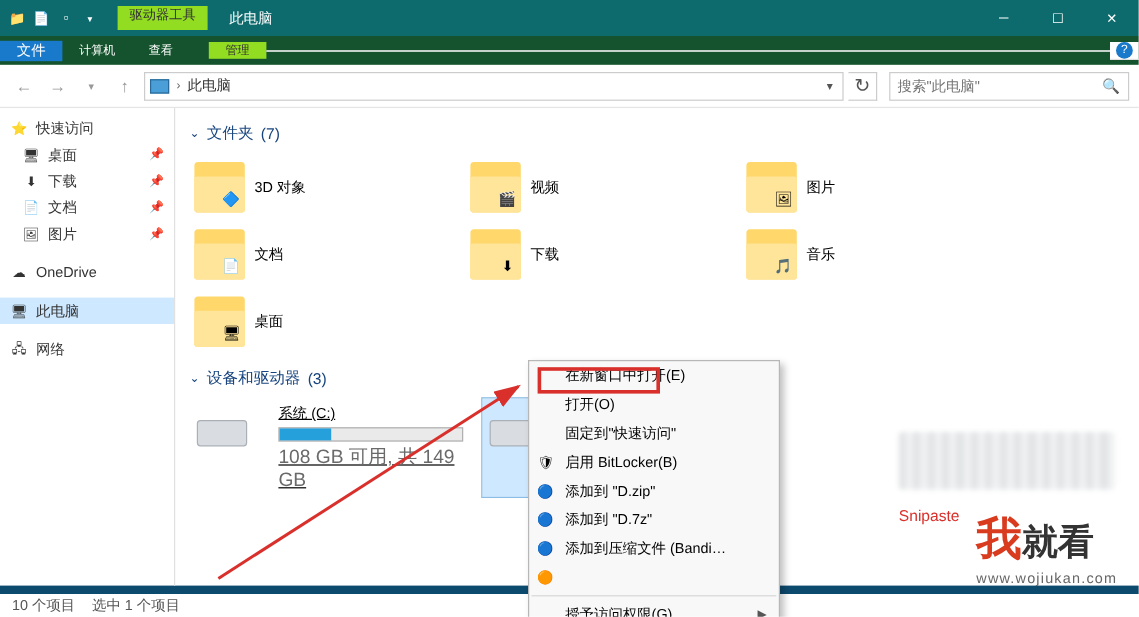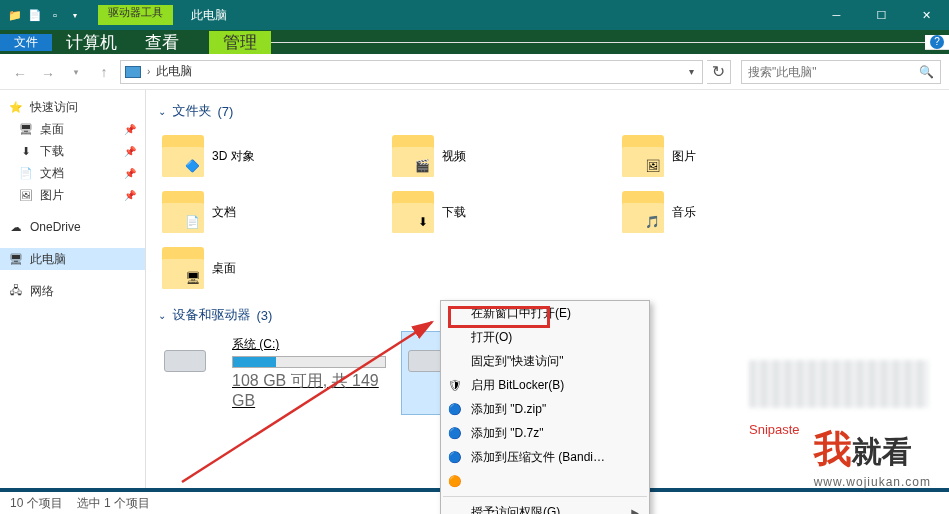--- a/index.html
+++ b/index.html
@@ -6,21 +6,21 @@
 body{width:949px;height:514px;overflow:hidden;background:#fff;position:relative;}
 .titlebar{height:30px;background:#0d6b6e;display:flex;align-items:center;color:#fff;}
 .titlebar .sys-icons{display:flex;gap:2px;padding:0 6px;}
 .sys-icons span{width:18px;height:18px;display:inline-flex;align-items:center;justify-content:center;font-size:11px;}
 .tab-contextual{background:#92dc21;color:#333;height:20px;padding:0 10px;font-size:11px;margin-left:8px;}
 .titlebar .title{margin-left:18px;font-size:12px;}
 .win-controls{margin-left:auto;display:flex;}
 .win-controls div{width:45px;height:30px;display:flex;align-items:center;justify-content:center;font-size:11px;cursor:pointer;}
 .menubar{height:24px;background:#14532d;display:flex;align-items:center;}
 .menubar .mfile{background:#1979ca;color:#fff;padding:0 14px;display:flex;align-items:center;font-size:12px;}
-.menubar .mtab{color:#fff;padding:0 14px;display:flex;align-items:center;font-size:17px;cursor:pointer;}
+.menubar .mtab{color:#fff;padding:0 14px;display:flex;align-items:center;font-size:10px;cursor:pointer;}
 .menubar .mtab.green{background:#92dc21;color:#333;margin-left:16px;}
 .menubar .spacer{flex:1;background:#fff;border-bottom:1px solid #e0e0e0;}
 .menubar .help{width:24px;background:#fff;border-bottom:1px solid #e0e0e0;display:flex;align-items:center;justify-content:center;}
 .help-icon{width:14px;height:14px;border-radius:50%;background:#1979ca;color:#fff;font-size:10px;display:flex;align-items:center;justify-content:center;}
 .addrbar{height:36px;border-bottom:1px solid #e5e5e5;display:flex;align-items:center;padding:0 8px;gap:4px;}
 .navbtn{width:24px;height:24px;display:flex;align-items:center;justify-content:center;color:#999;cursor:pointer;font-size:14px;}
 .addrbox{flex:1;height:24px;border:1px solid #ccc;display:flex;align-items:center;padding:0 4px;gap:6px;background:#fff;}
 .addrbox .pcicon{width:16px;height:12px;background:#4a9fd8;border:1px solid #2a6a9a;}
 .addrbox .sep{color:#666;font-size:10px;}
 .addrbox .seg{font-size:12px;color:#333;}
@@ -59,21 +59,21 @@
 .drive-meta .dsub{font-size:16px;color:#6a6a6a;}
 .snip{position:absolute;right:20px;top:270px;width:180px;text-align:left;}
 .snip .blur{height:48px;background:repeating-linear-gradient(90deg,#cfd3d6 0 6px,#e6e8ea 6px 12px);filter:blur(2px);opacity:.6;border-radius:3px;}
 .snip .lbl{color:#d9302c;font-size:13px;margin-top:14px;}
 .arrow-svg{position:absolute;left:0;top:0;pointer-events:none;}
 .ctx{position:absolute;left:440px;top:300px;width:210px;background:#f8f8f8;border:1px solid #b7b7b7;box-shadow:3px 3px 6px rgba(0,0,0,.25);font-size:12px;}
 .ctx .row{display:flex;align-items:center;height:24px;padding:0 10px 0 30px;position:relative;cursor:pointer;}
 .ctx .row .ricon{position:absolute;left:6px;width:16px;height:16px;display:flex;align-items:center;justify-content:center;font-size:11px;}
 .ctx .row .arrow{margin-left:auto;font-size:10px;color:#555;}
 .ctx .sep{height:1px;background:#d6d6d6;margin:3px 2px;}
-.statusbar{height:26px;border-top:4px solid #0c4a6e;display:flex;align-items:center;padding:0 10px;font-size:12px;color:#555;gap:14px;}
+.statusbar{height:26px;border-top:7px solid #0c4a6e;display:flex;align-items:center;padding:0 10px;font-size:12px;color:#555;gap:14px;}
 .watermark{position:absolute;right:18px;bottom:25px;text-align:left;}
 .watermark .big{font-size:30px;font-weight:bold;color:#333;margin-top:12px;}
 .watermark .big .w{color:#d93b1f;font-size:38px;font-family:"SimSun",serif;}
 .watermark .url{font-size:12px;color:#666;letter-spacing:1px;}
 .highlight-box{position:absolute;border:3px solid #d9302c;pointer-events:none;z-index:20;}
 </style>
 </head>
 <body>
 
 <div class="titlebar">

